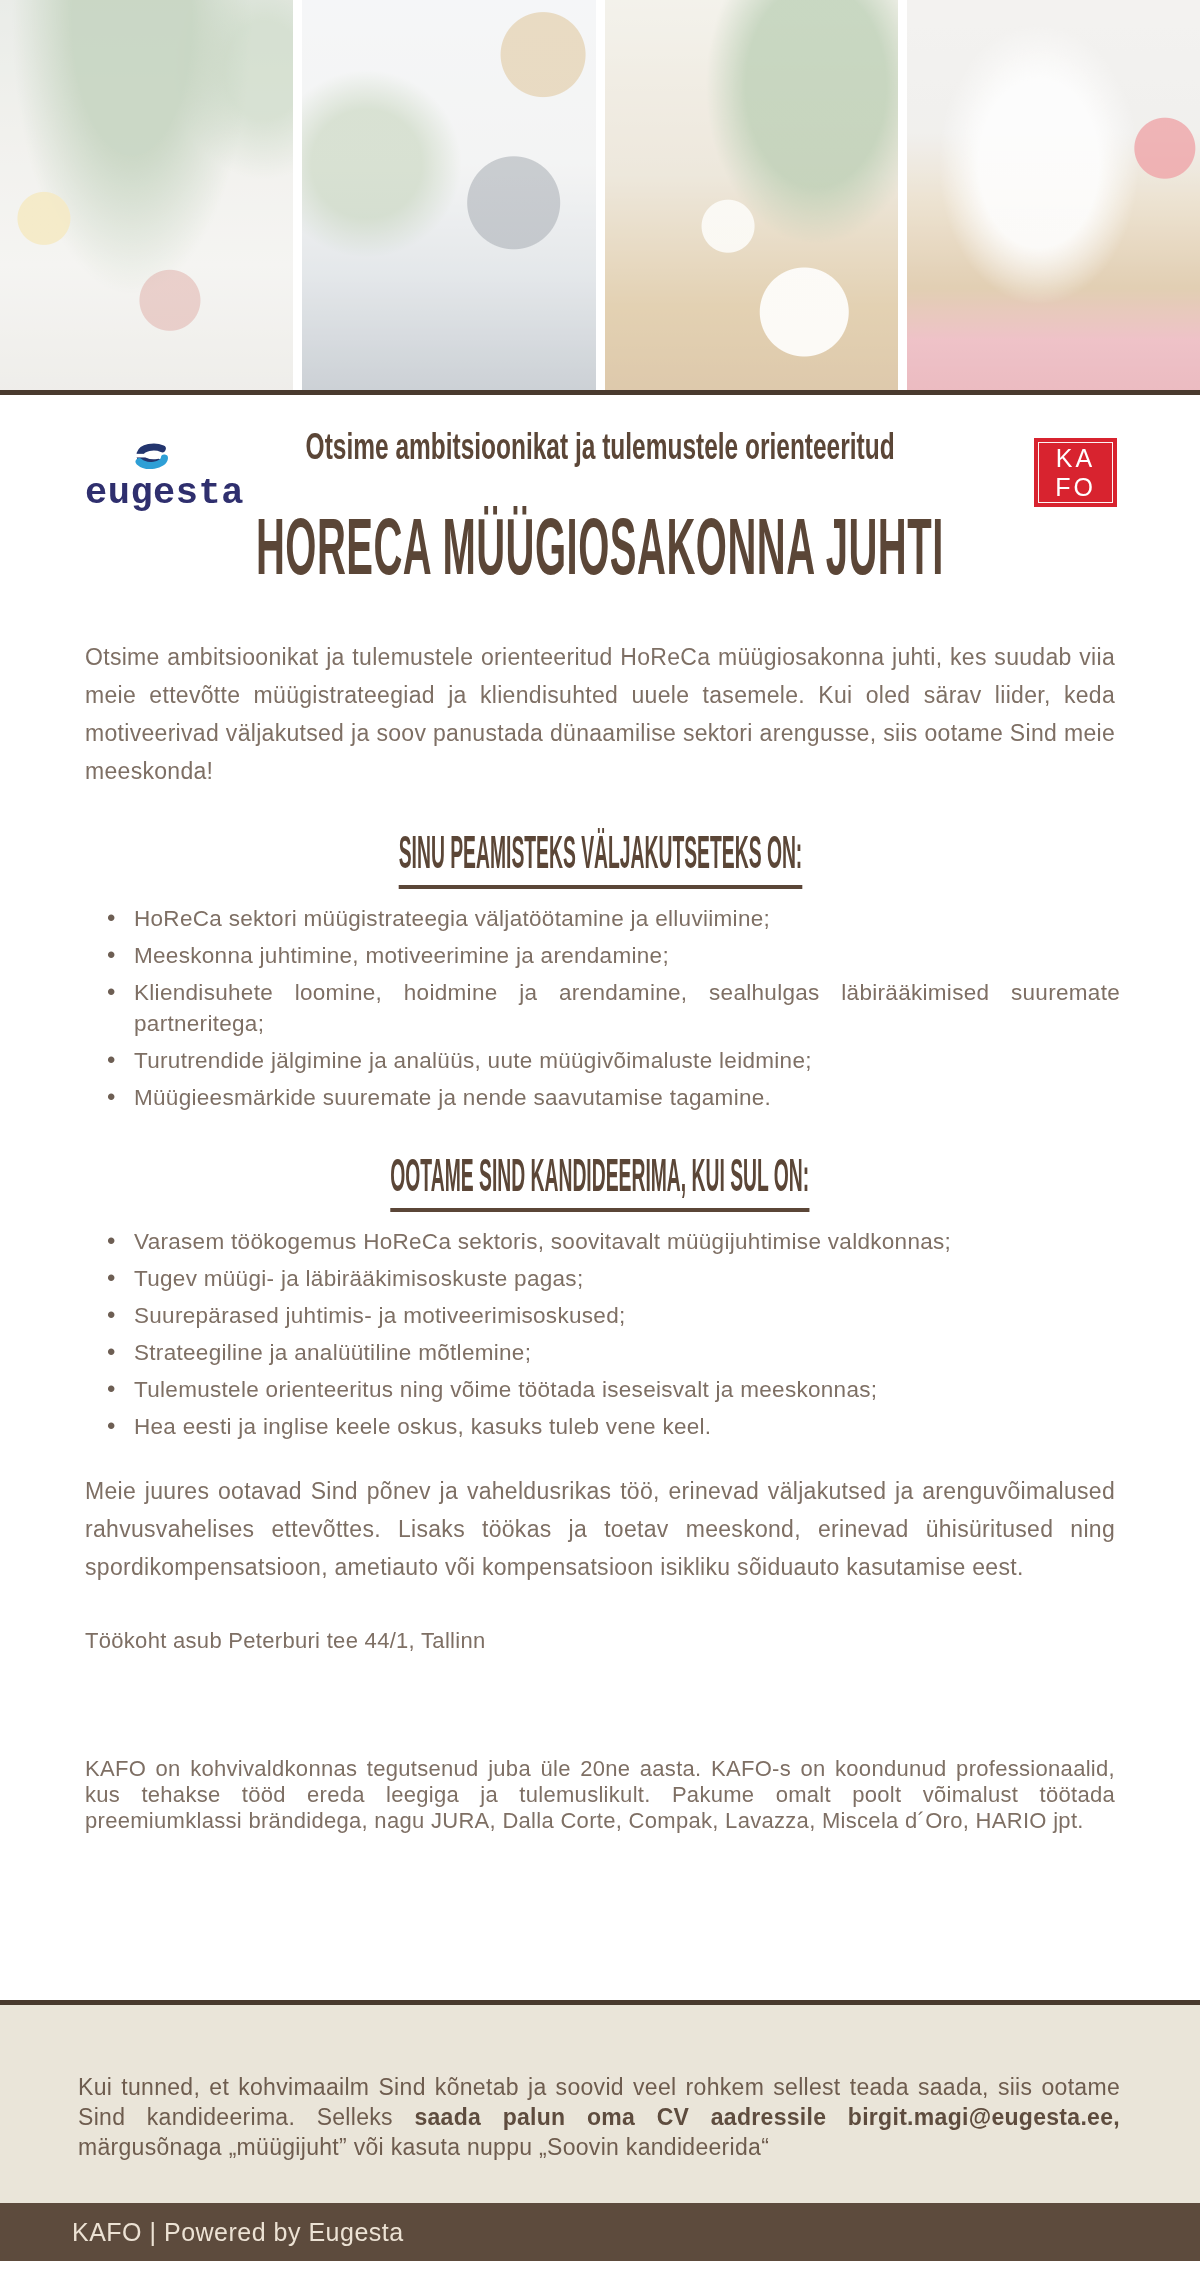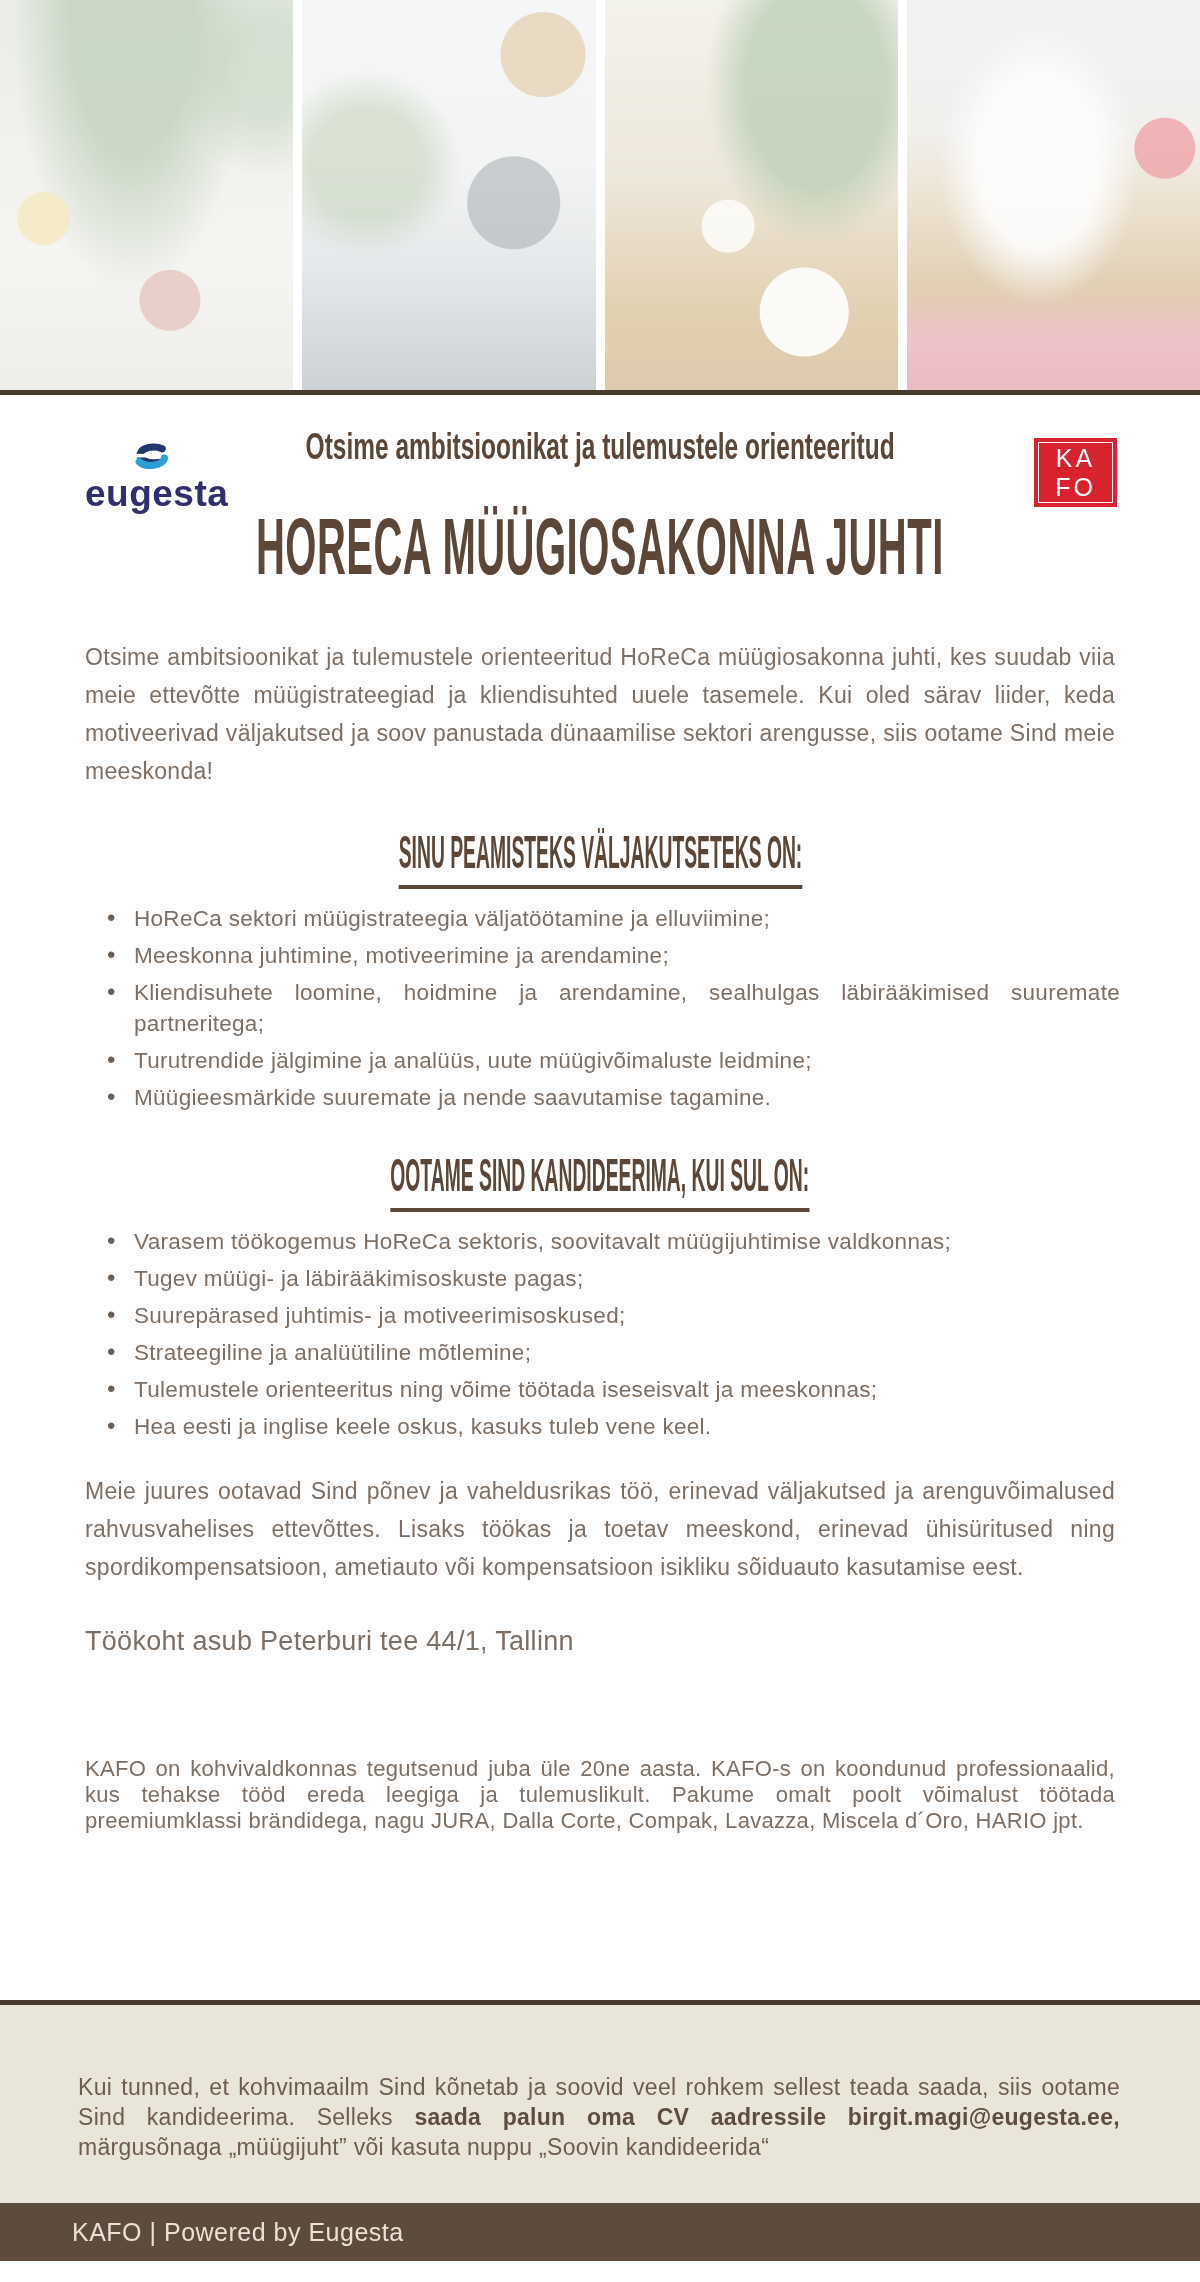--- a/index.html
+++ b/index.html
@@ -32,21 +32,21 @@
   .p4{background:
       radial-gradient(circle at 88% 38%, rgba(224,85,92,.8) 0 30px, rgba(224,85,92,0) 31px),
       radial-gradient(ellipse at 45% 42%, rgba(252,252,252,.9) 0 60px, rgba(252,252,252,0) 100px),
       linear-gradient(180deg,#e9e7e3 0%,#e4e2de 34%,#dcc9a8 52%,#c8a470 74%,#e08d97 87%,#db7f8b 100%);}
 
   .divider{height:5px;flex:none;background:#493a2e;}
 
   
   .content{height:1605px;flex:none;position:relative;background:#ffffff;}
 
-  .eugesta-logo{position:absolute;left:85px;top:44px;width:130px;text-align:left;}
+  .eugesta-logo{position:absolute;left:85px;top:44px;width:130px;text-align:left;font-family:Liberation Mono, monospace;}
   .eugesta-mark{display:block;margin:0 auto 2px auto;}
   .eugesta-word{font-size:37px;font-weight:bold;color:#2f2f6e;letter-spacing:0.5px;line-height:1;}
 
   .kafo-logo{position:absolute;right:83px;top:43px;width:83px;height:69px;background:#d8232f;
     display:flex;flex-direction:column;align-items:center;justify-content:center;}
   .kafo-logo::before{content:"";position:absolute;inset:4px;border:1.5px solid rgba(255,255,255,.95);}
   .kafo-line{color:#ffffff;font-size:25px;line-height:29px;letter-spacing:3px;font-weight:300;}
 
   .center-row{display:flex;justify-content:center;}
   .cond{display:inline-block;white-space:nowrap;transform:scaleX(var(--sx,.5));font-weight:bold;color:#5b4637;}
@@ -56,21 +56,21 @@
   .title{--sx:.5;font-size:80px;line-height:94px;letter-spacing:1px;}
   .sec-row{margin-top:36px;}
   .sec-heading{--sx:.42;font-size:46px;line-height:53px;padding-bottom:6px;border-bottom:4px solid #5b4637;}
 
   .body-text{color:#7e6f64;letter-spacing:0.3px;}
   .intro{margin:44px 85px 0 85px;font-size:23px;line-height:38px;text-align:justify;}
   .bullets{list-style:none;margin:14px 80px 0 105px;padding:0;}
   .bullets li{position:relative;padding-left:29px;margin-bottom:6px;font-size:22.5px;line-height:31px;text-align:justify;color:#7e6f64;letter-spacing:0.3px;}
   .bullets li::before{content:"\2022";position:absolute;left:2px;top:-1px;color:#6d5e53;font-size:24px;}
   .offer{margin:30px 85px 0 85px;font-size:23px;line-height:38px;text-align:justify;}
-  .location{margin:36px 85px 0 85px;font-size:27px;line-height:38px;}
+  .location{margin:36px 85px 0 85px;font-size:22px;line-height:38px;}
   .about{margin:96px 85px 0 85px;font-size:22px;line-height:26px;text-align:justify;}
 
   
   .cta-box{height:203px;flex:none;box-sizing:border-box;border-top:5px solid #493a2e;background:#eae5d9;
     padding:44px 80px 0 78px;}
   .cta-text{font-size:23px;line-height:30px;color:#6e5c4e;text-align:justify;letter-spacing:0.3px;}
   .cta-text strong{color:#5e4c3e;font-weight:bold;}
 
   
   .footer{height:58px;flex:none;background:#5d4b3d;display:flex;align-items:center;}

